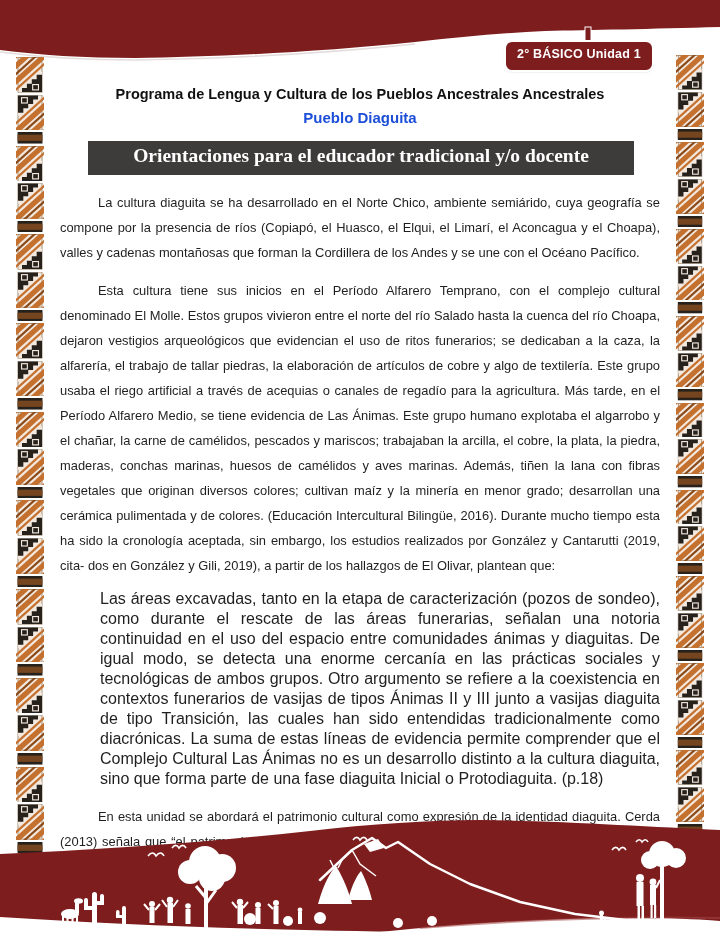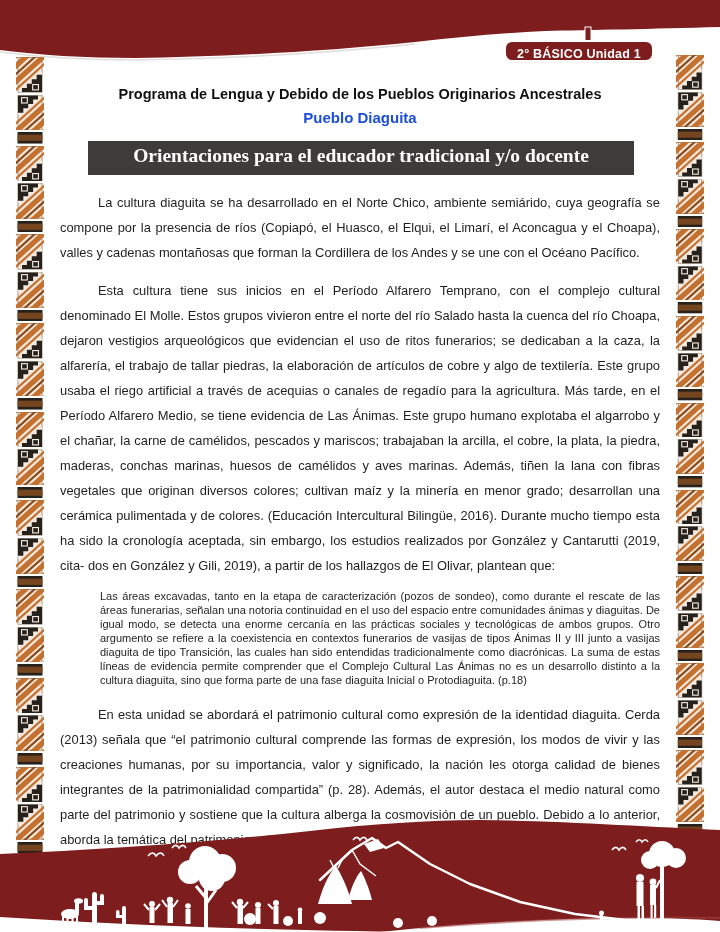--- a/index.html
+++ b/index.html
@@ -1,38 +1,38 @@
 <!DOCTYPE html>
 <html><head>
 <meta charset="utf-8">
 <style>
   html,body{margin:0;padding:0;background:#e9e9e9;}
   .page{position:relative;width:720px;height:932px;margin:0 auto;background:#ffffff;overflow:hidden;font-family:"Liberation Sans",sans-serif;}
   
   .header-art{position:absolute;top:0;left:0;width:720px;height:66px;display:block;z-index:3;}
   .footer-art{position:absolute;bottom:0;left:0;width:720px;height:112px;display:block;z-index:4;}
   
-  .badge{position:absolute;left:506px;top:42px;height:18px;padding:0 11px;background:#7E1D1D;border-radius:6px;color:#fff;
+  .badge{position:absolute;left:506px;top:42px;height:28px;padding:0 11px;background:#7E1D1D;border-radius:6px;color:#fff;
          font:600 12.5px/24px "Liberation Sans",sans-serif;letter-spacing:.2px;z-index:5;
          box-shadow:0 0 0 2px #ffffff,0 1px 3px rgba(0,0,0,.35);}
   
   .col{position:absolute;width:28px;display:flex;flex-direction:column;gap:2px;overflow:hidden;z-index:2;}
   .col-left{left:16px;top:57px;height:796px;}
   .col-right{left:676px;top:55px;height:780px;}
   .tile{width:28px;height:40px;display:block;}
   .bar{width:28px;height:13px;display:block;}
   
   .content{position:absolute;left:60px;right:60px;top:0;color:#1f1f1f;z-index:1;}
   .t1{margin:86px 0 0;font-size:14.5px;font-weight:700;text-align:center;color:#111;}
   .t2{margin:7px 0 0;font-size:15px;font-weight:700;text-align:center;color:#1d4ed8;}
   .banner{margin:15px 26px 0 28px;background:#3E3B3B;color:#fff;font-family:"Liberation Serif",serif;
           font-weight:700;font-size:19.5px;text-align:center;padding:4px 0 8px;}
   p.body{margin:13px 0 0;font-size:12.9px;line-height:25px;text-align:justify;text-indent:38px;}
   p.body.first{margin-top:15px;}
-  blockquote.quote{margin:11px 0 0 40px;font-size:11px;line-height:14px;text-align:justify;}
+  blockquote.quote{margin:11px 0 0 40px;font-size:16px;line-height:20px;text-align:justify;}
   p.body.last{margin-top:15px;}
 </style>
 </head>
 <body>
 
 <svg width="0" height="0" style="position:absolute" aria-hidden="true">
   <defs>
     <g id="tileA">
       <rect x="0.5" y="0.5" width="27" height="39" fill="#F3E9DF" stroke="#9c8468" stroke-width="1"></rect>
       <g transform="rotate(-42 14 20)">
@@ -226,21 +226,21 @@
       </svg>
       <svg class="tile" viewBox="0 0 28 40">
         <use href="#tileA" transform="rotate(180 14 20)"></use>
       </svg>
       <svg class="bar" viewBox="0 0 28 13">
         <use href="#tileBar"></use>
       </svg>
     </div>
 
   <main class="content">
-    <h1 class="t1">Programa de Lengua y Debido de los Pueblos Originarios Ancestrales</h1>
+    <h1 class="t1">Programa de Lengua y Cultura de los Pueblos Ancestrales Ancestrales</h1>
     <h2 class="t2">Pueblo Diaguita</h2>
     <div class="banner">
       <span>Orientaciones para el educador tradicional y/o docente</span>
     </div>
     <p class="body first">La cultura diaguita se ha desarrollado en el Norte Chico, ambiente semiárido, cuya geografía se compone por la presencia de ríos (Copiapó, el Huasco, el Elqui, el Limarí, el Aconcagua y el Choapa), valles y cadenas montañosas que forman la Cordillera de los Andes y se une con el Océano Pacífico.</p>
     <p class="body">Esta cultura tiene sus inicios en el Período Alfarero Temprano, con el complejo cultural denominado El Molle. Estos grupos vivieron entre el norte del río Salado hasta la cuenca del río Choapa, dejaron vestigios arqueológicos que evidencian el uso de ritos funerarios; se dedicaban a la caza, la alfarería, el trabajo de tallar piedras, la elaboración de artículos de cobre y algo de textilería. Este grupo usaba el riego artificial a través de acequias o canales de regadío para la agricultura. Más tarde, en el Período Alfarero Medio, se tiene evidencia de Las Ánimas. Este grupo humano explotaba el algarrobo y el chañar, la carne de camélidos, pescados y mariscos; trabajaban la arcilla, el cobre, la plata, la piedra, maderas, conchas marinas, huesos de camélidos y aves marinas. Además, tiñen la lana con fibras vegetales que originan diversos colores; cultivan maíz y la minería en menor grado; desarrollan una cerámica pulimentada y de colores. (Educación Intercultural Bilingüe, 2016). Durante mucho tiempo esta ha sido la cronología aceptada, sin embargo, los estudios realizados por González y Cantarutti (2019, cita- dos en González y Gili, 2019), a partir de los hallazgos de El Olivar, plantean que:</p>
     <blockquote class="quote">Las áreas excavadas, tanto en la etapa de caracterización (pozos de sondeo), como durante el rescate de las áreas funerarias, señalan una notoria continuidad en el uso del espacio entre comunidades ánimas y diaguitas. De igual modo, se detecta una enorme cercanía en las prácticas sociales y tecnológicas de ambos grupos. Otro argumento se refiere a la coexistencia en contextos funerarios de vasijas de tipos Ánimas II y III junto a vasijas diaguita de tipo Transición, las cuales han sido entendidas tradicionalmente como diacrónicas. La suma de estas líneas de evidencia permite comprender que el Complejo Cultural Las Ánimas no es un desarrollo distinto a la cultura diaguita, sino que forma parte de una fase diaguita Inicial o Protodiaguita. (p.18)</blockquote>
     <p class="body last">En esta unidad se abordará el patrimonio cultural como expresión de la identidad diaguita. Cerda (2013) señala que “el patrimonio cultural comprende las formas de expresión, los modos de vivir y las creaciones humanas, por su importancia, valor y significado, la nación les otorga calidad de bienes integrantes de la patrimonialidad compartida” (p. 28). Además, el autor destaca el medio natural como parte del patrimonio y sostiene que la cultura alberga la cosmovisión de un pueblo. Debido a lo anterior, aborda la temática del patrimonio cultural en sus diversas expresiones, implica</p>
   </main>
 

